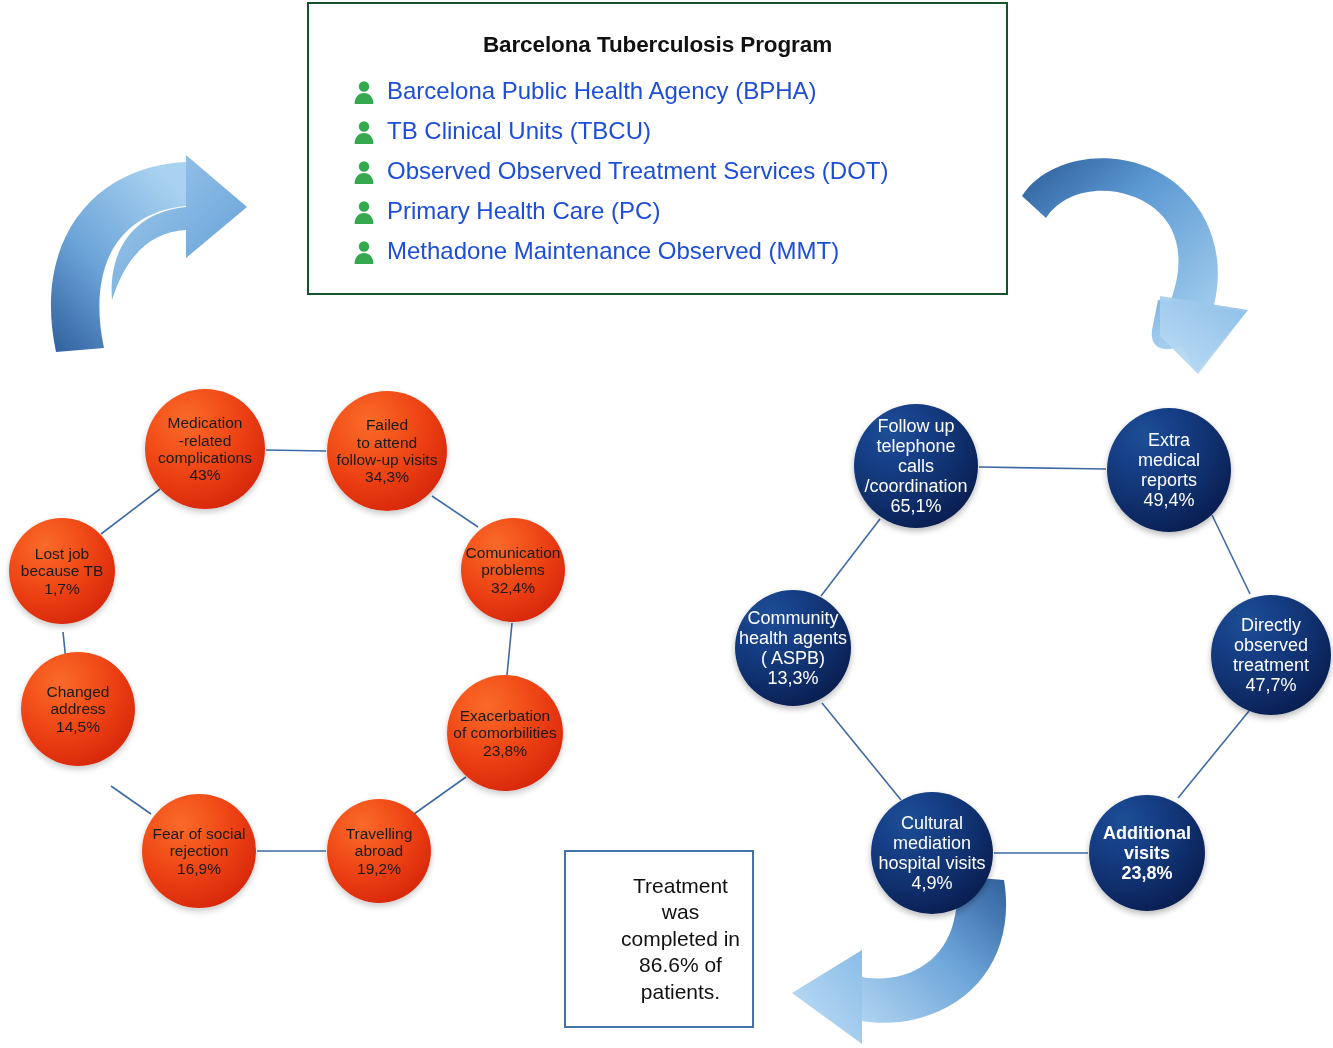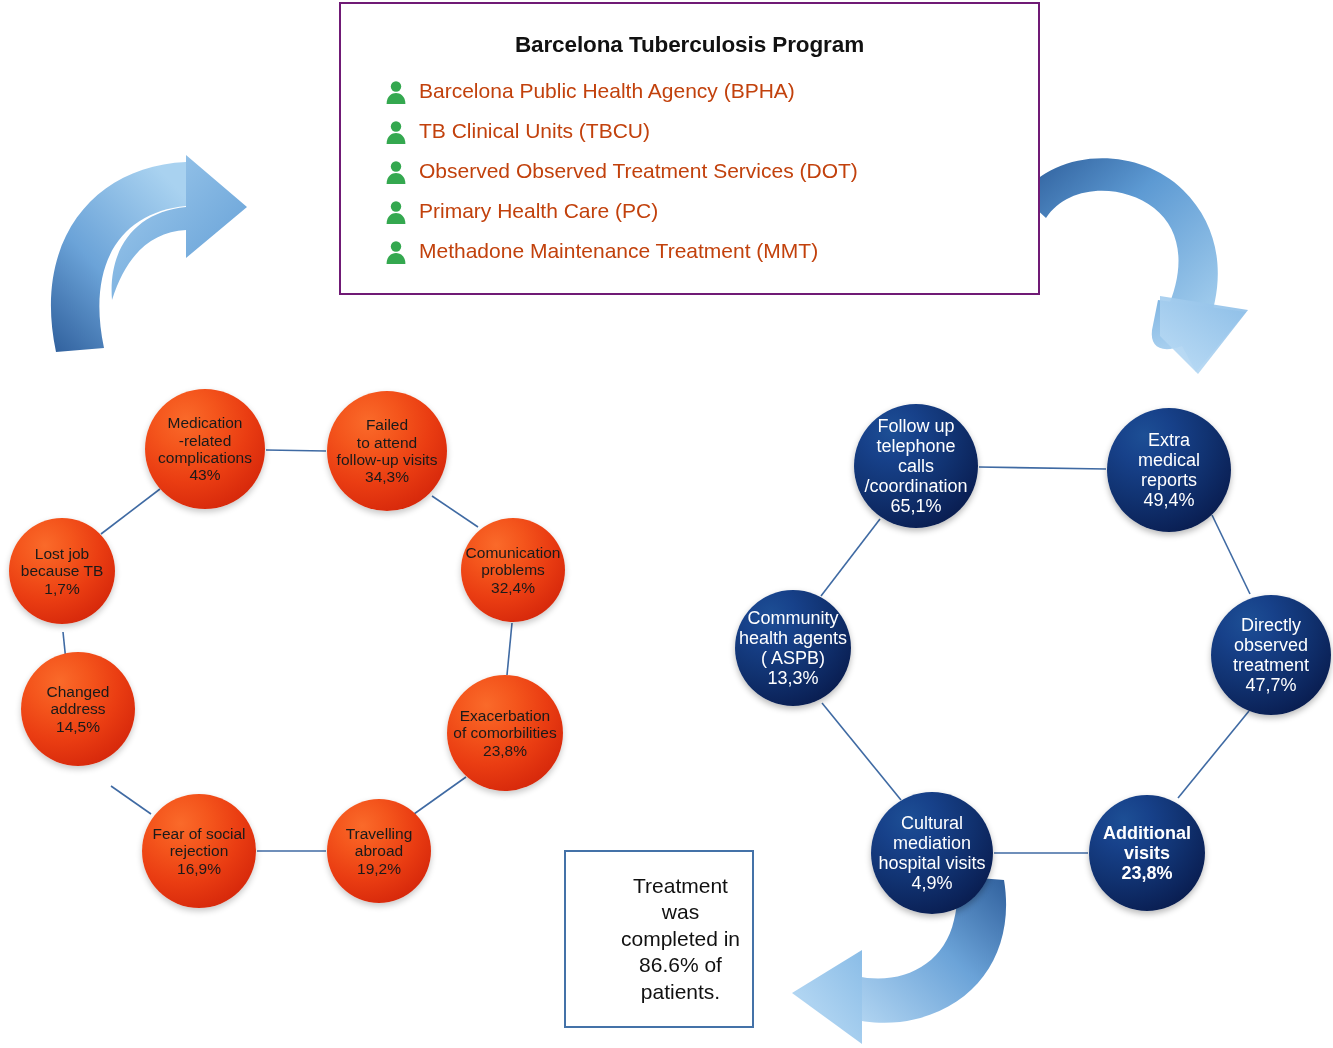--- a/index.html
+++ b/index.html
@@ -20,24 +20,23 @@
     overflow: hidden;
   }
 
   
   #program-box {
     position: absolute;
     left: 307px;
     top: 2px;
     width: 701px;
     height: 293px;
-    border: 2px solid #701a75;
+    border: 2px solid #14532d;
     background: #ffffff;
     box-sizing: border-box;
-    margin-left: 32px;
   }
   #program-title {
     position: absolute;
     left: 0;
     top: 28px;
     width: 100%;
     text-align: center;
     font-size: 22.5px;
     font-weight: bold;
     color: #111111;
@@ -57,22 +56,22 @@
   }
   .person-icon {
     width: 22px;
     height: 26px;
     flex: 0 0 22px;
     margin-right: 12px;
     position: relative;
     top: 1px;
   }
   .program-label {
-    font-size: 21px;
-    color: #c2410c;
+    font-size: 24px;
+    color: #1d4ed8;
     white-space: nowrap;
   }
 
   
   #treatment-box {
     position: absolute;
     left: 564px;
     top: 850px;
     width: 190px;
     height: 178px;
@@ -285,21 +284,21 @@
         <span class="program-label">Primary Health Care  (PC)</span>
       </div>
 
       <div class="program-item">
         <span class="person-icon">
           <svg viewBox="0 0 22 26" width="22" height="26">
               <circle cx="11" cy="7.5" r="5.2" fill="#34a84f"></circle>
               <path d="M1.6 25 C1.6 16.8 7 14 11 14 C15 14 20.4 16.8 20.4 25 Z" fill="#34a84f"></path>
             </svg>
         </span>
-        <span class="program-label">Methadone Maintenance Treatment (MMT)</span>
+        <span class="program-label">Methadone Maintenance Observed (MMT)</span>
       </div>
 
     </div>
   </div>
 
   <div class="node red" style="left: 145px; top: 389px; width: 120px; height: 120px;">
     <span class="node-text">Medication
 -related
 complications
 43%</span>

